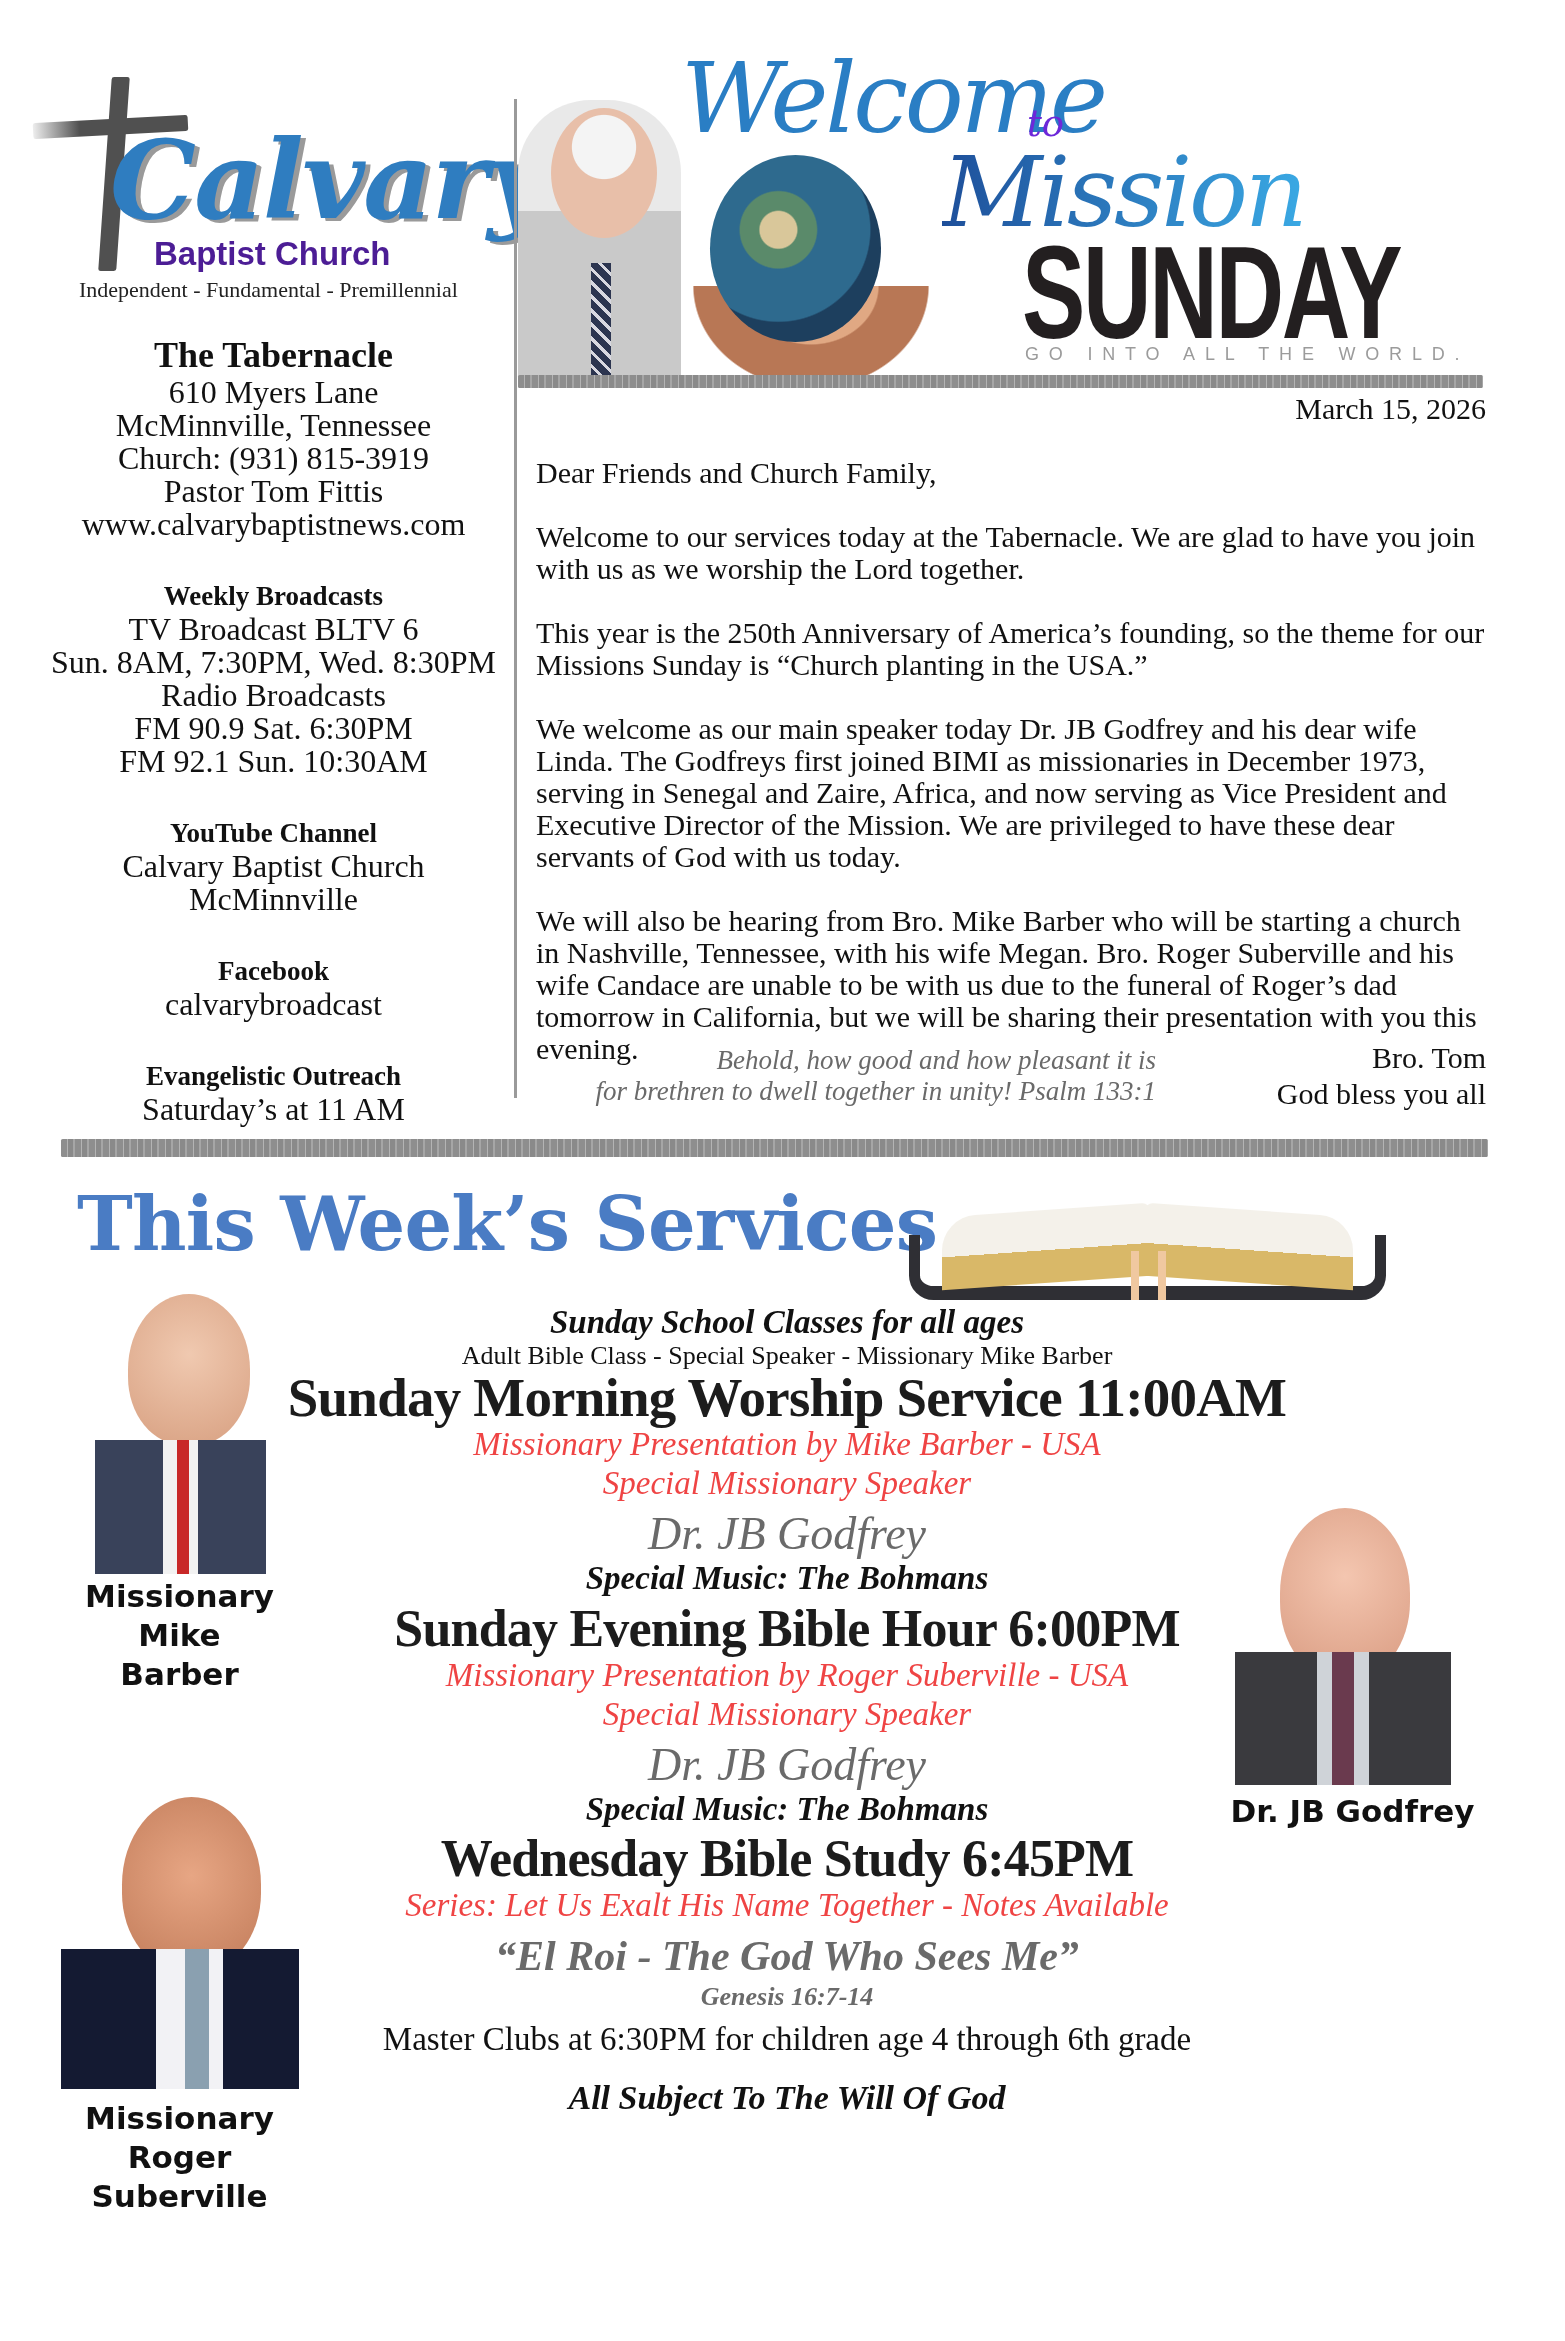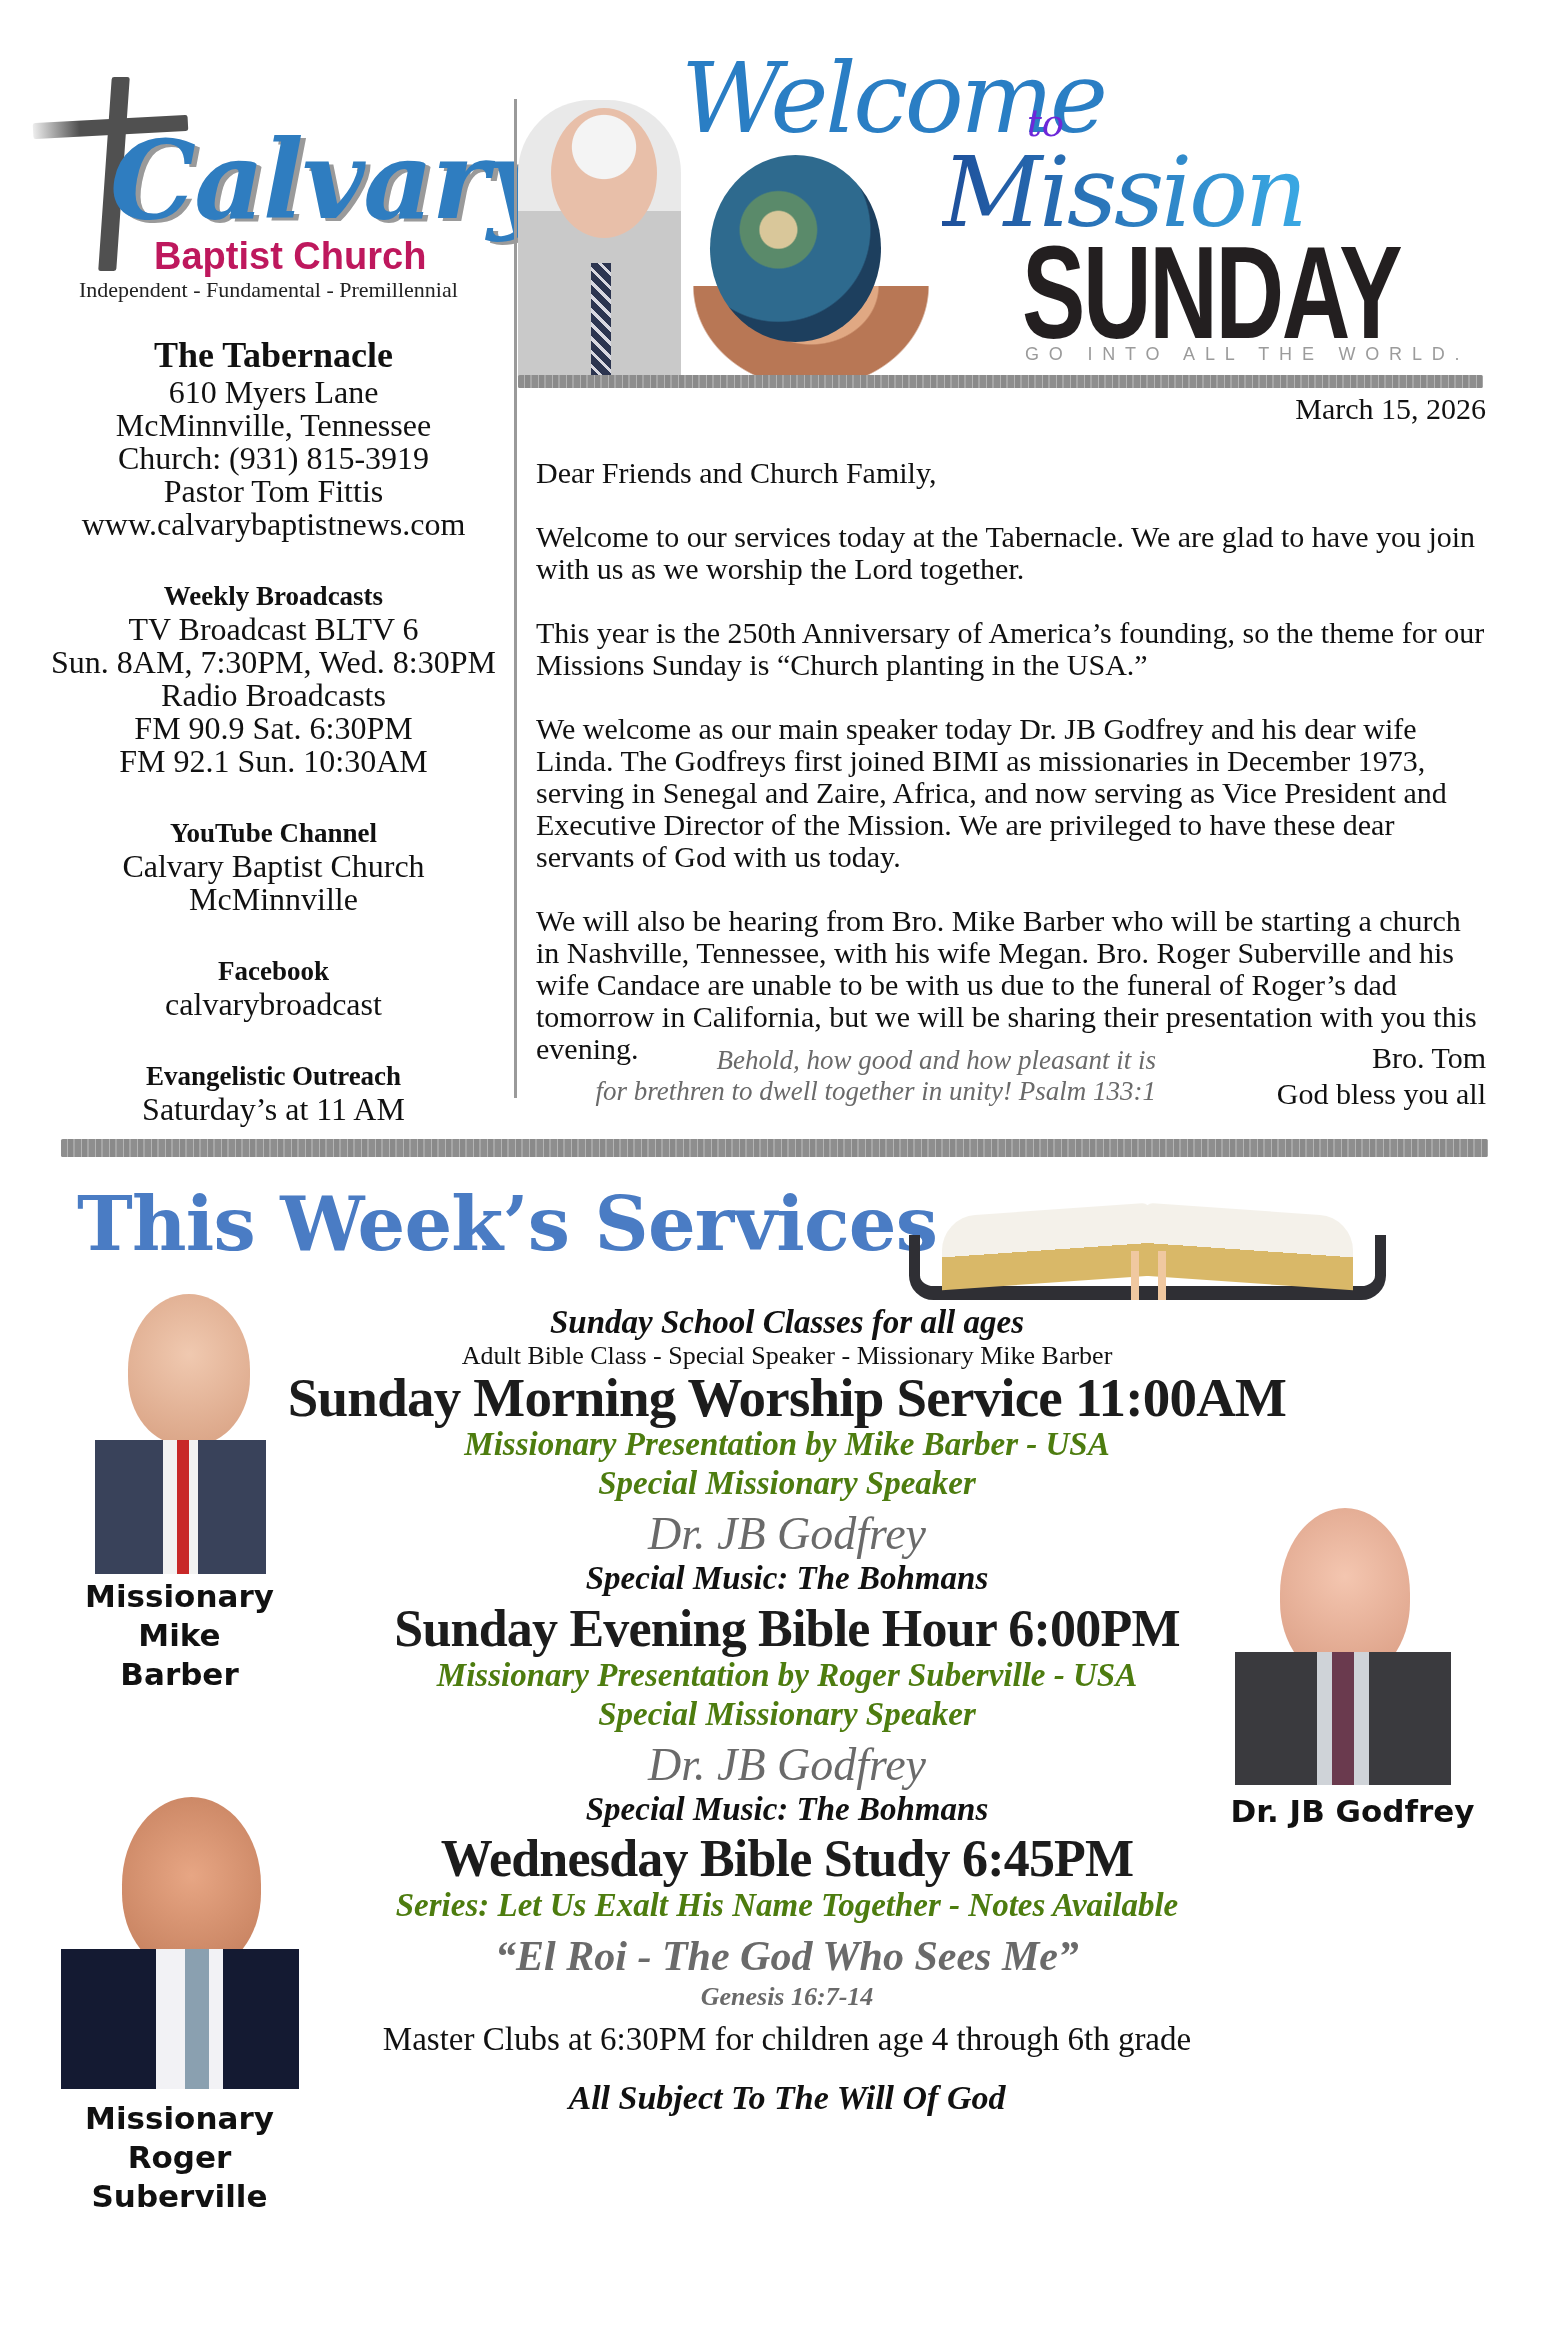--- a/index.html
+++ b/index.html
@@ -5,21 +5,21 @@
   html, body { margin:0; padding:0; background:#ffffff; }
   body { width:1565px; height:2342px; position:relative; overflow:hidden; font-family:"Liberation Serif", serif; color:#111; }
   .abs { position:absolute; }
   .center { text-align:center; }
 
   
   #logo { left:33px; top:77px; width:473px; height:236px; }
   .cross-v { position:absolute; left:72px; top:0; width:18px; height:194px; background:#505050; transform:skewX(-4deg); border-radius:2.4px; }
   .cross-h { position:absolute; left:0; top:42px; width:155px; height:16.3px; background:linear-gradient(90deg, rgba(80,80,80,0.1), #505050 30%, #505050); transform:rotate(-3deg); border-radius:2.4px; }
   .calvary { position:absolute; left:77px; top:49px; font-family:"DejaVu Serif", serif; font-style:italic; font-weight:bold; font-size:108px; color:#2f7dc0; letter-spacing:-1.6px; text-shadow:4.9px 3.3px 0 #9a9a9a; line-height:1; }
-  .baptist { position:absolute; left:121px; top:158px; font-family:"Liberation Sans", sans-serif; font-weight:bold; font-size:38px; color:#be185d; }
+  .baptist { position:absolute; left:121px; top:158px; font-family:"Liberation Sans", sans-serif; font-weight:bold; font-size:33px; color:#4c1d95; }
   .tagline { position:absolute; left:46px; top:200px; font-size:22px; color:#222; white-space:nowrap; }
 
   
   #vdivider { left:514px; top:99px; width:3.3px; height:999px; background:#9a9a9a; }
 
   
   #sidebar { left:33px; top:334px; width:481px; }
   .sb-title { font-weight:bold; font-size:36px; line-height:42px; }
   .sb-line { font-size:32px; line-height:33px; }
   .sb-head { font-weight:bold; font-size:27px; line-height:33px; }
@@ -58,21 +58,21 @@
   .bible-page-l { position:absolute; left:33px; top:16.3px; width:208px; height:73px; background:linear-gradient(180deg,#f4f1ea 0 55%, #d9b868 55% 100%); border-radius:33px 8.2px 0 0; transform:skewY(-4deg); }
   .bible-page-r { position:absolute; left:236px; top:16.3px; width:208px; height:73px; background:linear-gradient(180deg,#f4f1ea 0 55%, #d9b868 55% 100%); border-radius:8.2px 33px 0 0; transform:skewY(4deg); }
   .ribbon { position:absolute; top:57px; width:8.2px; height:49px; background:#f0c8a0; }
 
   
   #services { left:261px; top:1304px; width:1052px; text-align:center; }
   .svc-title { font-weight:bold; font-size:52px; line-height:54px; color:#1c1c1c; letter-spacing:-0.8px; }
   .svc-title.big { font-size:55px; }
   .svc-sub-bi { font-weight:bold; font-style:italic; font-size:33px; line-height:36px; color:#111; }
   .svc-sub-plain { font-size:26px; line-height:31px; color:#111; }
-  .svc-sub-gray { font-weight:bold; font-style:italic; font-size:33px; line-height:39px; color:#4d7c0f; }
+  .svc-sub-gray { font-weight:normal; font-style:italic; font-size:33px; line-height:39px; color:#ef4444; }
   .svc-speaker { font-style:italic; font-size:46px; line-height:52px; color:#6a6a6a; margin-top:4.9px; }
   .svc-line { font-size:33px; line-height:39px; color:#111; }
   .svc-small-gray { font-weight:bold; font-style:italic; font-size:26px; line-height:29px; color:#6a6a6a; }
   .svc-footer { font-weight:bold; font-style:italic; font-size:34px; line-height:41px; color:#111; margin-top:18px; }
 
   
   .photo { position:absolute; overflow:hidden; }
   .photo .suit { position:absolute; left:0; right:0; bottom:0; height:48%; }
   .photo .face { position:absolute; border-radius:50% 50% 45% 45%; }
   .caption { position:absolute; font-family:"DejaVu Sans", sans-serif; font-weight:bold; color:#111; text-align:center; }

